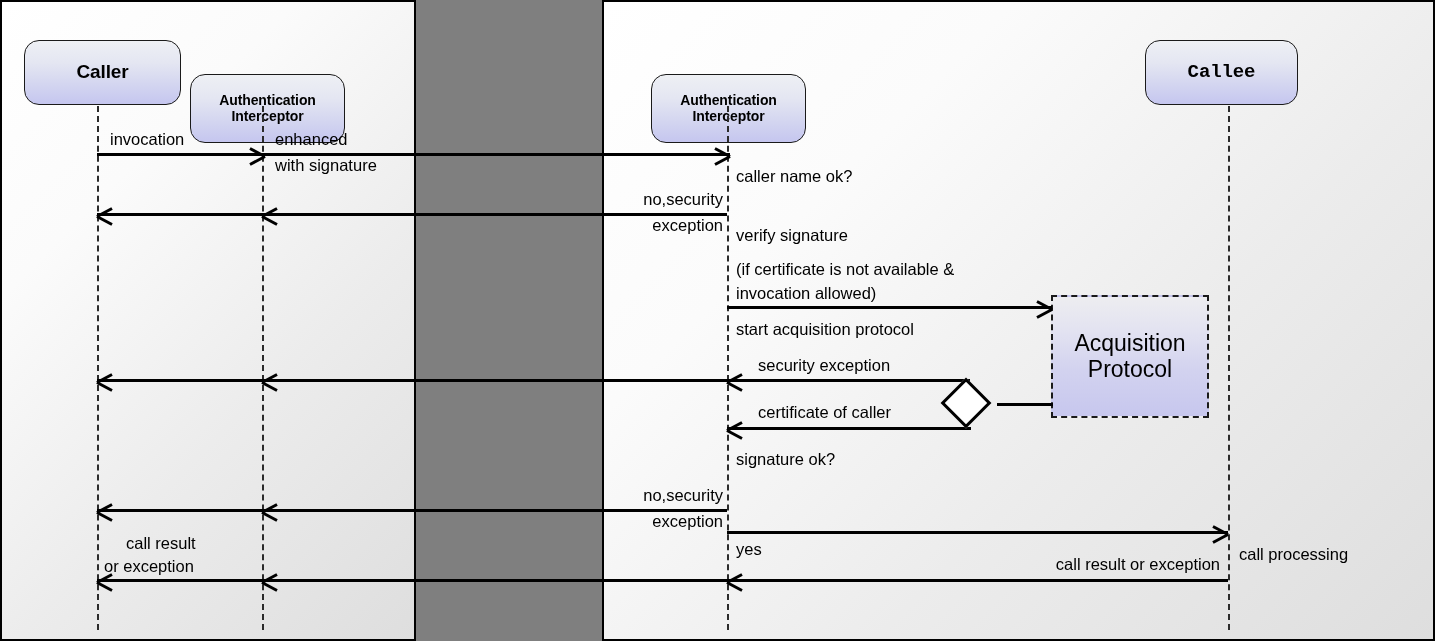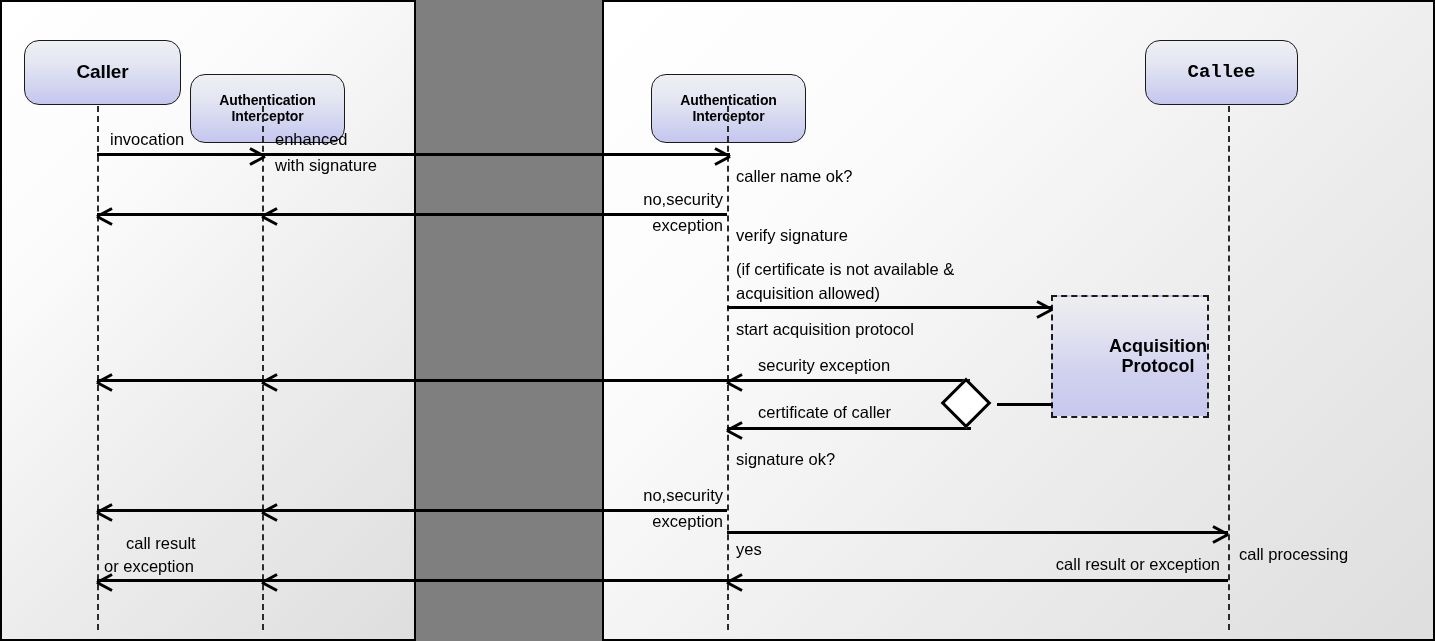--- a/index.html
+++ b/index.html
@@ -88,24 +88,24 @@
   .lbl.r { text-align: right; }
 
   
   #acq-box {
     position: absolute;
     box-sizing: border-box;
     border: 2px dashed #1a1a1a;
     background: linear-gradient(to bottom, #ededf0 0%, #e2e2f1 30%, #d2d2ef 62%, #c7c7ee 100%);
     display: flex;
     align-items: center;
-    justify-content: flex-end;
+    justify-content: center;
     text-align: center;
-    font-weight: bold;
-    font-size: 18px;
+    font-weight: normal;
+    font-size: 23px;
     line-height: 1.1;
     color: #000;
   }
 
   
   #diamond {
     position: absolute;
     background: #fff;
     border: 3px solid #000;
     transform: rotate(45deg);
@@ -175,21 +175,21 @@
   <div class="lbl r" style="left:543px; top:216px; width:180px;">exception</div>
 
   <div class="lbl" style="left:736px; top:167px;">caller name ok?</div>
 
   <div class="lbl" style="left:736px; top:226px;">verify signature</div>
 
   <div class="msg" style="left:727px; top:306px; width:325px;">
     <span class="head right" style="left:325px; top:0;"></span>
   </div>
   <div class="lbl" style="left:736px; top:260px;">(if certificate is not available &amp;</div>
-  <div class="lbl" style="left:736px; top:284px;">acquisition allowed)</div>
+  <div class="lbl" style="left:736px; top:284px;">invocation allowed)</div>
   <div class="lbl" style="left:736px; top:320px;">start acquisition protocol</div>
 
   <div class="msg" style="left:97px; top:379px; width:873px;">
     <span class="head left" style="left:0; top:0;"></span>
   </div>
   <div class="msg" style="left:262px; top:379px; width:0;">
     <span class="head left" style="left:0; top:0;"></span>
   </div>
   <div class="msg" style="left:727px; top:379px; width:0;">
     <span class="head left" style="left:0; top:0;"></span>

